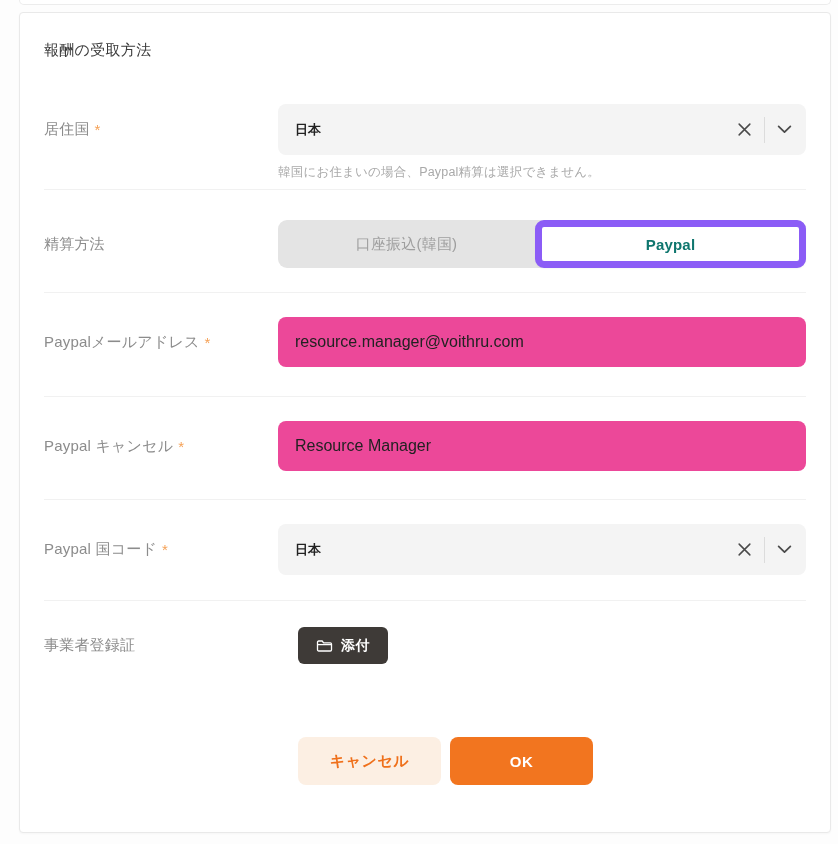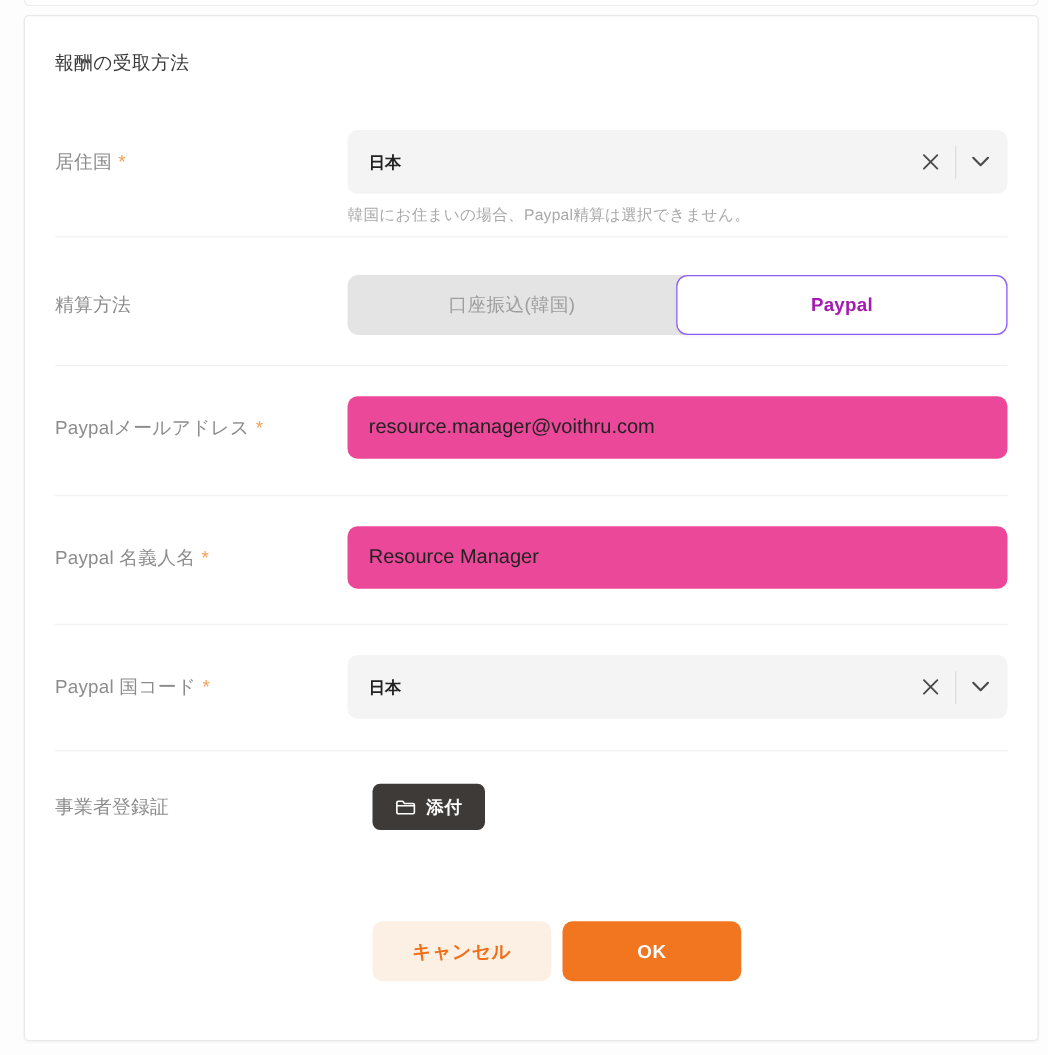--- a/index.html
+++ b/index.html
@@ -96,22 +96,22 @@
     background: transparent;
     border-radius: 9px;
     font-size: 15px;
     color: #9e9e9e;
     cursor: pointer;
     font-family: inherit;
     letter-spacing: 0.2px;
   }
   .toggle-option.selected {
     background: #fff;
-    border: 1px solid #8b5cf6;
-    color: #a21caf;
+    border: 7px solid #8b5cf6;
+    color: #0f766e;
     font-weight: 700;
     box-shadow: 0 1px 2px rgba(0,0,0,0.04);
   }
 
   .text-input {
     width: 100%;
     height: 50px;
     background: #ec4899;
     border: none;
     border-radius: 8px;
@@ -220,21 +220,21 @@
       <span>Paypalメールアドレス</span>
       <span class="asterisk">*</span>
     </div>
     <div class="row-field">
       <input class="text-input" type="text" value="resource.manager@voithru.com" style="">
     </div>
   </div>
 
   <div class="row row-name">
     <div class="row-label">
-      <span>Paypal 名義人名</span>
+      <span>Paypal キャンセル</span>
       <span class="asterisk">*</span>
     </div>
     <div class="row-field">
       <input class="text-input" type="text" value="Resource Manager" style="">
     </div>
   </div>
 
   <div class="row row-country">
     <div class="row-label">
       <span>Paypal 国コード</span>

